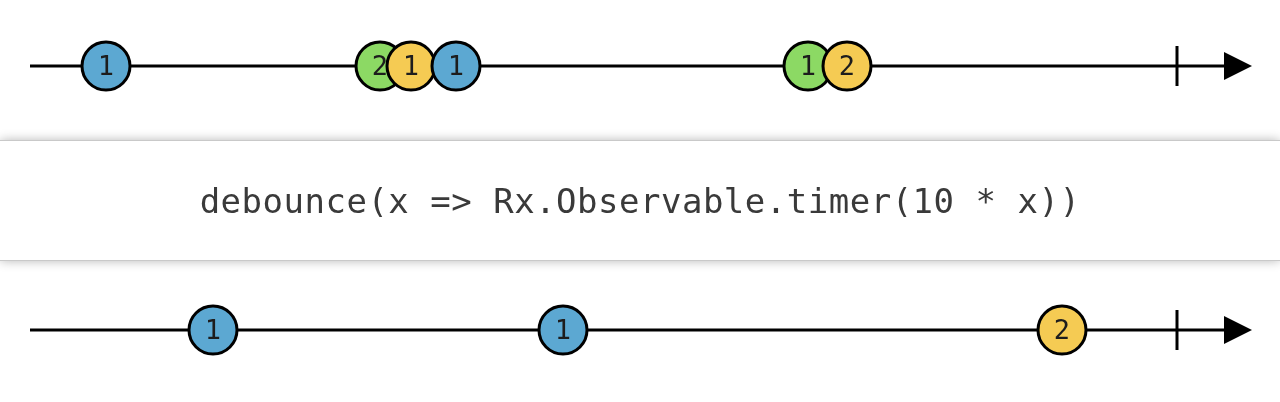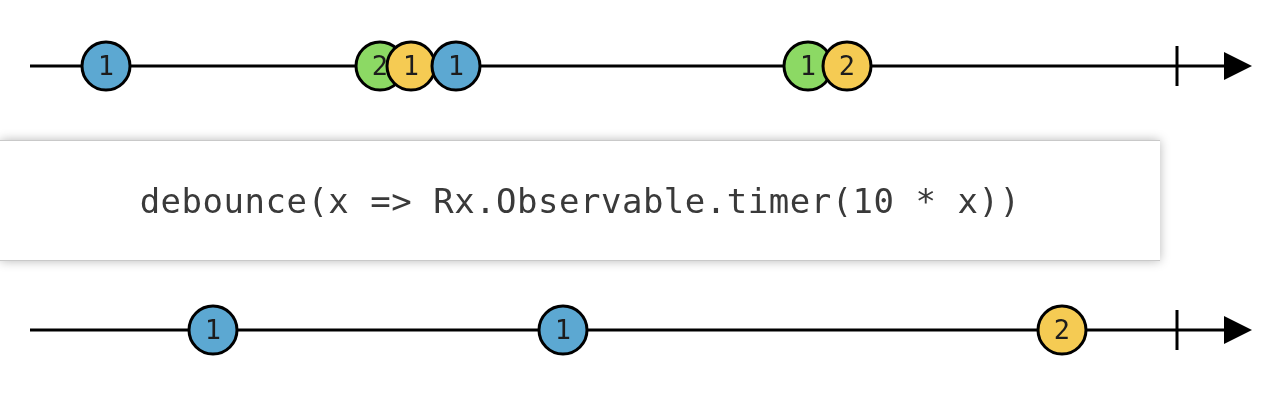--- a/index.html
+++ b/index.html
@@ -15,21 +15,21 @@
     width: 1280px;
     background: #ffffff;
     position: relative;
   }
   .stream-top  { height: 140px; }
   .stream-bottom { height: 141px; }
   .stream svg { display: block; }
   .operator-box {
     position: relative;
     z-index: 2;
-    width: 1160px;
+    width: 1280px;
     height: 119px;
     background: #ffffff;
     border-top: 1px solid #c9c9c9;
     border-bottom: 1px solid #c9c9c9;
     box-shadow: 0 0 10px rgba(0,0,0,0.28);
     display: flex;
     align-items: center;
     justify-content: center;
   }
   .operator-label {

